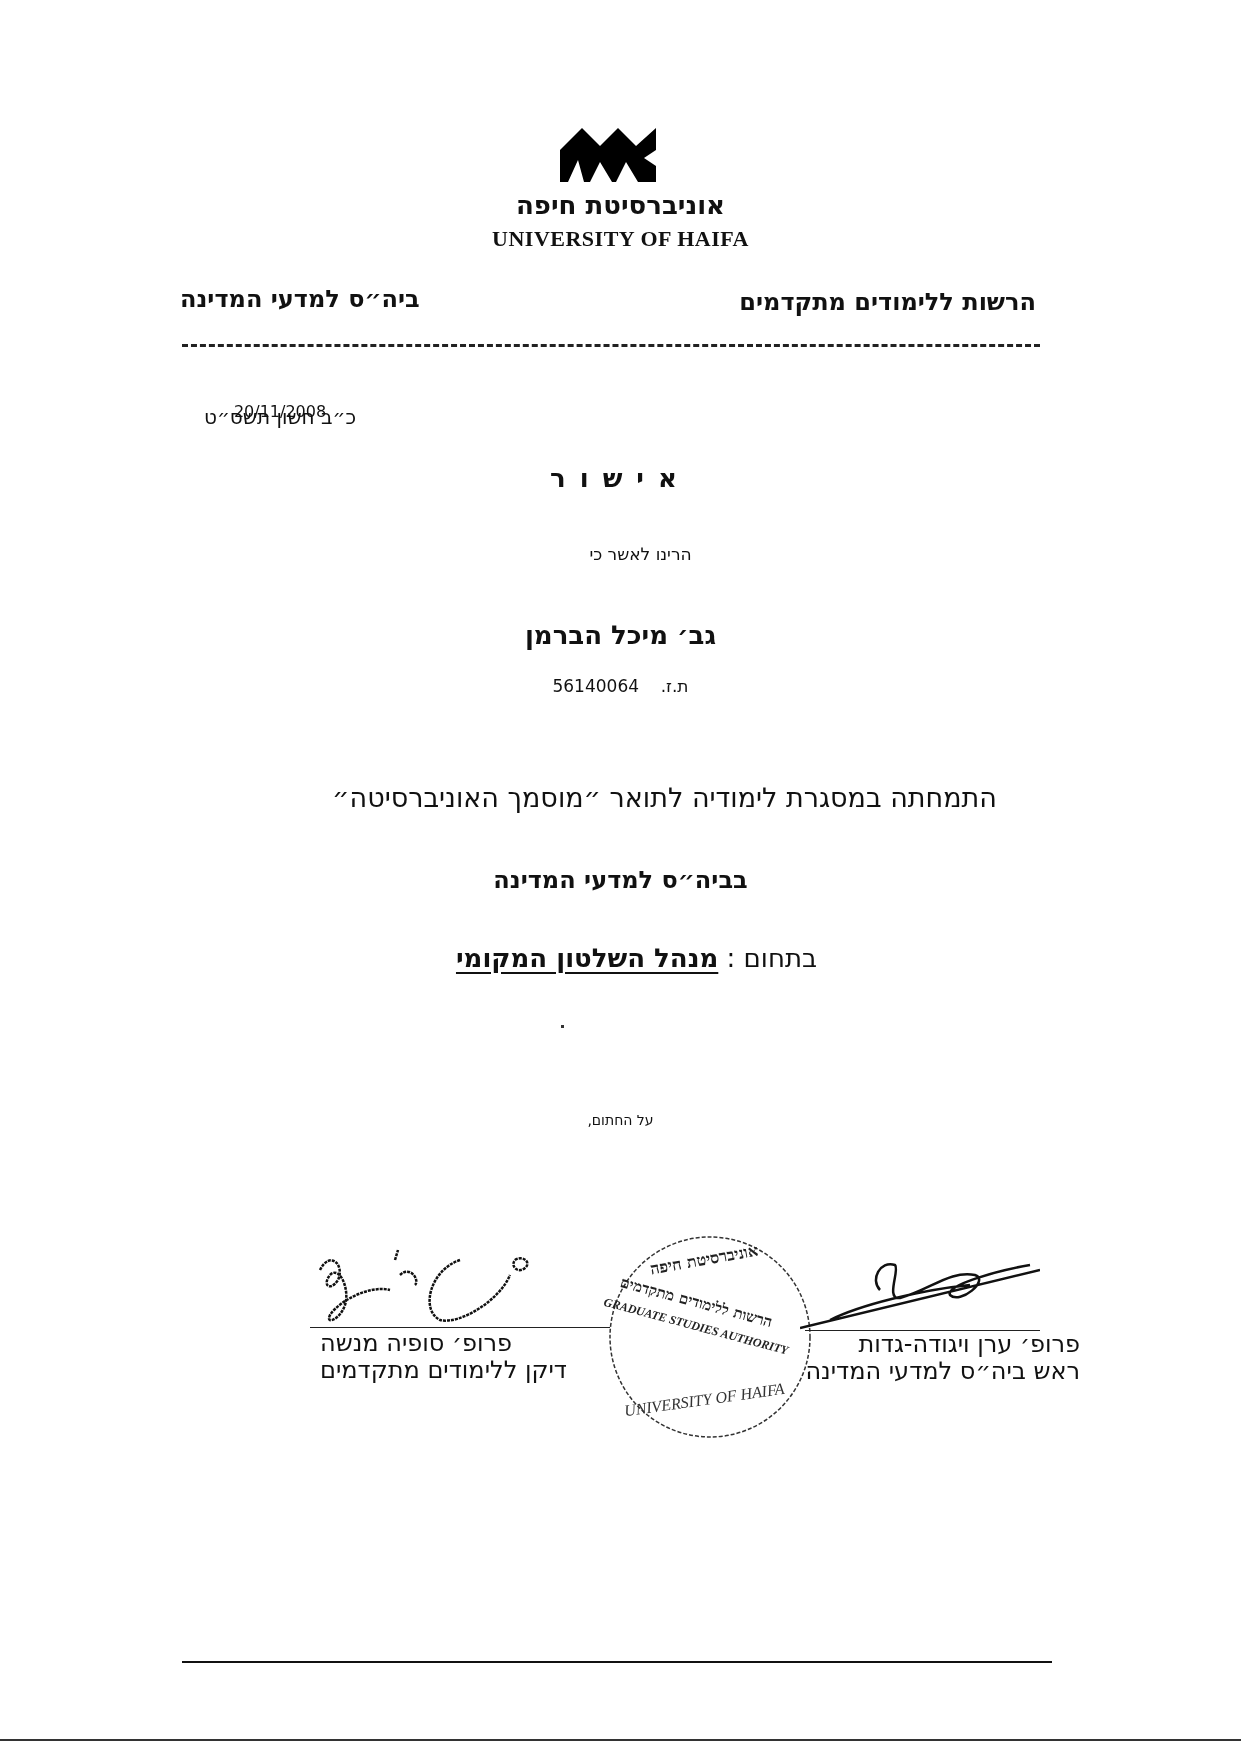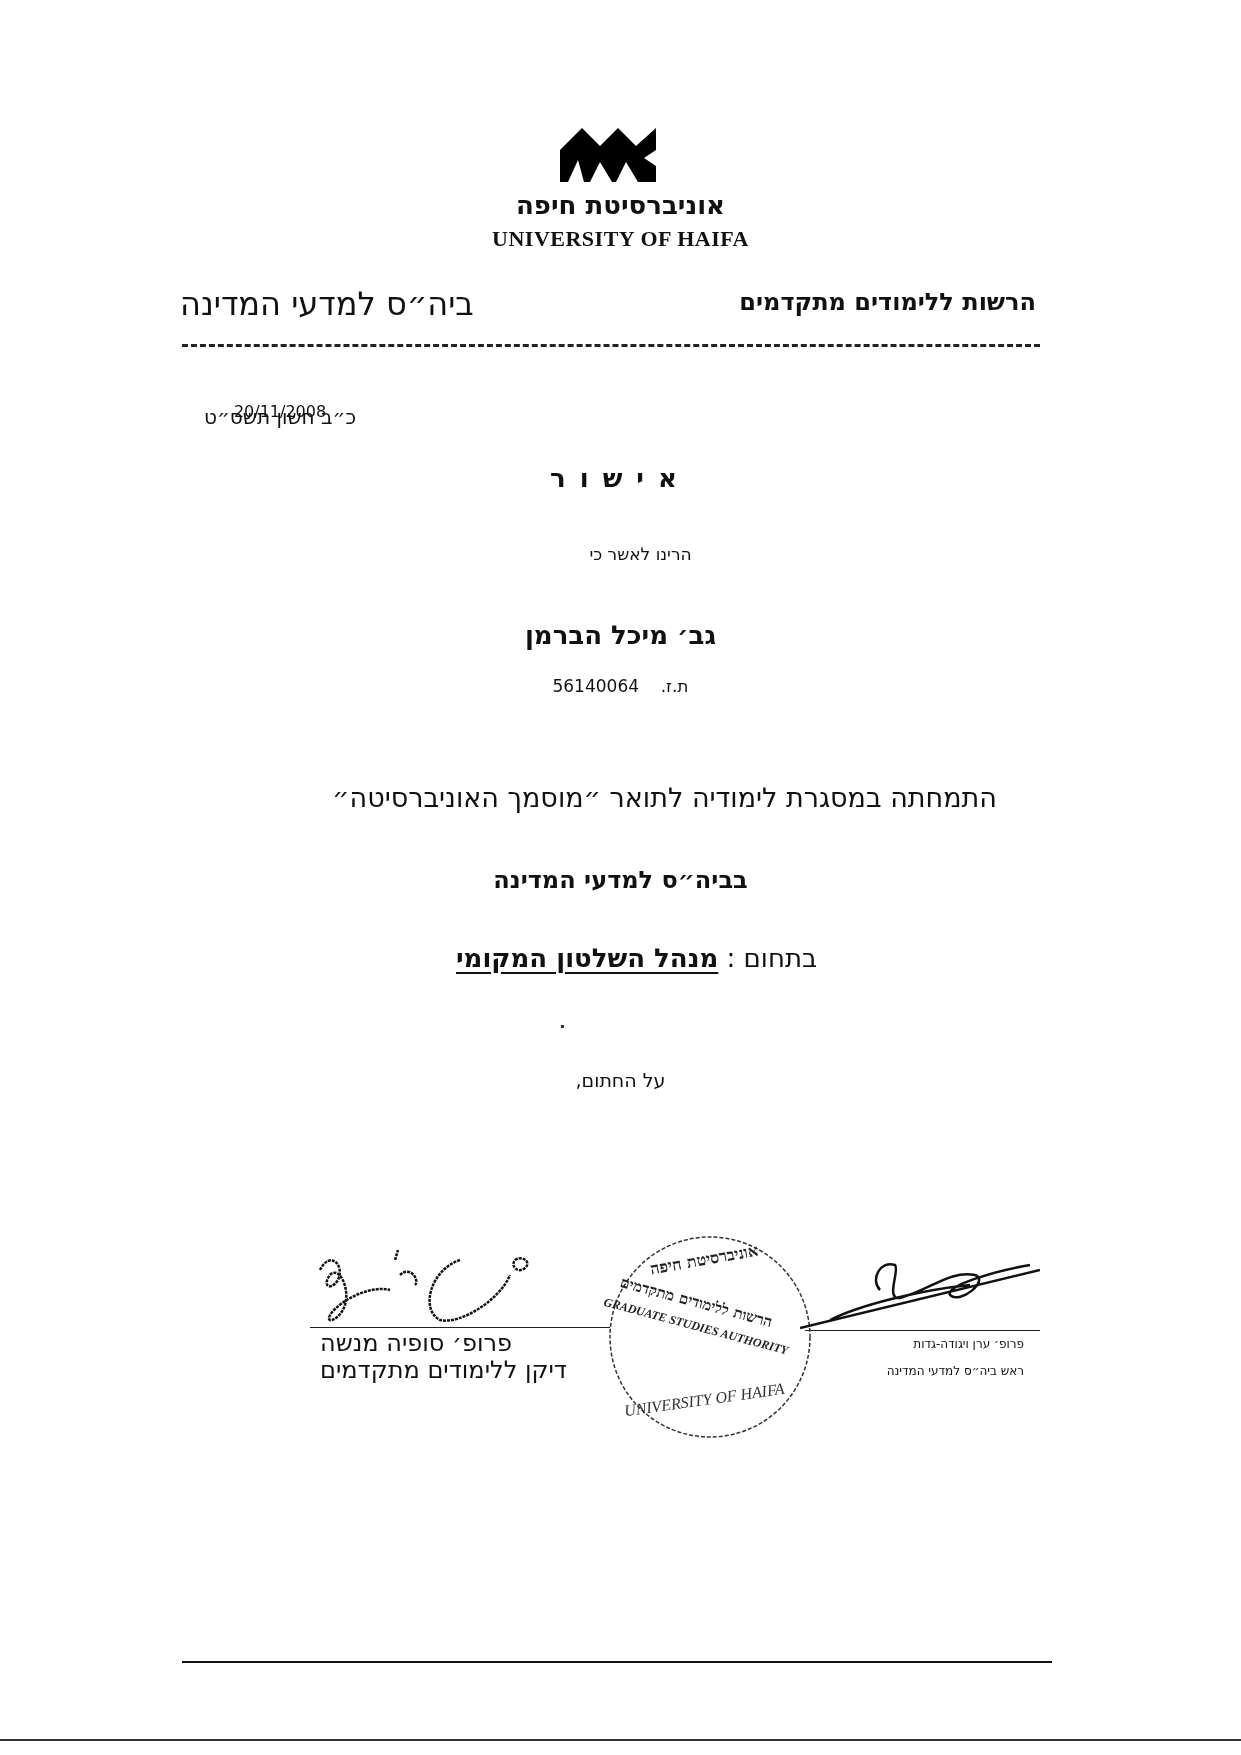--- a/index.html
+++ b/index.html
@@ -4,38 +4,38 @@
   <style>
     html, body { margin:0; padding:0; background:#ffffff; }
     body { width:1241px; height:1755px; position:relative; overflow:hidden; color:#111; font-family:"DejaVu Sans", sans-serif; }
     .abs { position:absolute; }
     .center { left:0; width:1241px; text-align:center; }
     .rtl { direction:rtl; }
     .logo { left:560px; top:128px; width:96px; height:54px; }
     .uni-he { top:190px; font-size:26px; font-weight:bold; font-family:"DejaVu Sans", sans-serif; }
     .uni-en { top:226px; font-size:22px; font-weight:bold; font-family:"Liberation Serif", serif; letter-spacing:0.5px; }
     .hdr-right { right:205px; top:288px; font-size:24px; font-weight:bold; }
-    .hdr-left { left:180px; top:285px; font-size:32px; font-weight:normal; }
+    .hdr-left { left:180px; top:285px; font-size:24px; font-weight:bold; }
     .dash-rule { left:182px; top:344px; width:858px; height:0; border-top:3px dashed #222; }
     .date-he { left:185px; top:377px; width:190px; text-align:center; font-size:20px;margin-top:28px; }
     .date-num { left:185px; top:402px; width:190px; text-align:center; font-size:16px; }
     .title { top:463px; font-size:26px; font-weight:bold; letter-spacing:14px; }
     .intro { top:544px; font-size:17px;padding-left:20px; }
     .name { top:620px; font-size:26px; font-weight:bold; }
     .idline { top:676px; font-size:17px; }
     .completed { top:782px; font-size:27px;padding-left:44px; }
     .school { top:866px; font-size:24px; font-weight:bold; }
     .field-line { top:943px; font-size:26px;padding-left:16px; }
     .field-line .field-value { font-weight:bold; text-decoration:underline; text-underline-offset:5px; }
     .dot { left:561px; top:1025px; width:3px; height:3px; background:#333; }
-    .signoff { top:1069px; font-size:19px; }
+    .signoff { top:1112px; font-size:14px; }
     .sig-line-left { left:310px; top:1327px; width:300px; border-top:1.5px solid #222; }
     .sig-line-right { left:805px; top:1330px; width:235px; border-top:1.5px solid #222; }
     .signer-left { left:320px; top:1330px; width:285px; text-align:left; font-size:24px; line-height:27px; }
-    .signer-right { left:744px; top:1331px; width:280px; text-align:right; font-size:12px; line-height:27px; }
+    .signer-right { left:800px; top:1331px; width:280px; text-align:right; font-size:24px; line-height:27px; }
     .sig-svg { left:300px; top:1230px; width:300px; height:100px; }
     .sig-svg2 { left:800px; top:1250px; width:240px; height:80px; }
     .stamp { left:600px; top:1225px; width:240px; height:220px; }
     .bottom-rule { left:182px; top:1661px; width:870px; border-top:2px solid #111; }
     .scan-edge { left:0; top:1739px; width:1241px; border-top:2px solid #333; }
   </style>
 </head>
 <body>
 
 <svg class="abs logo" viewBox="0 0 96 54">

